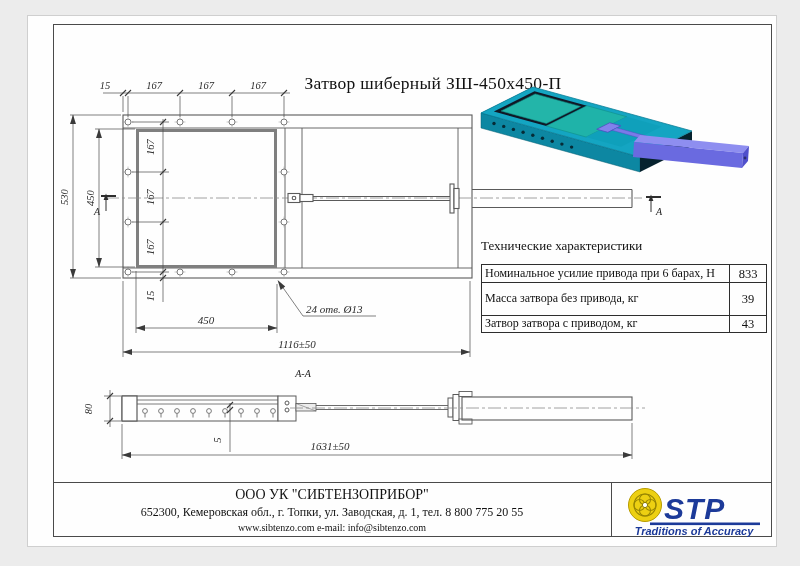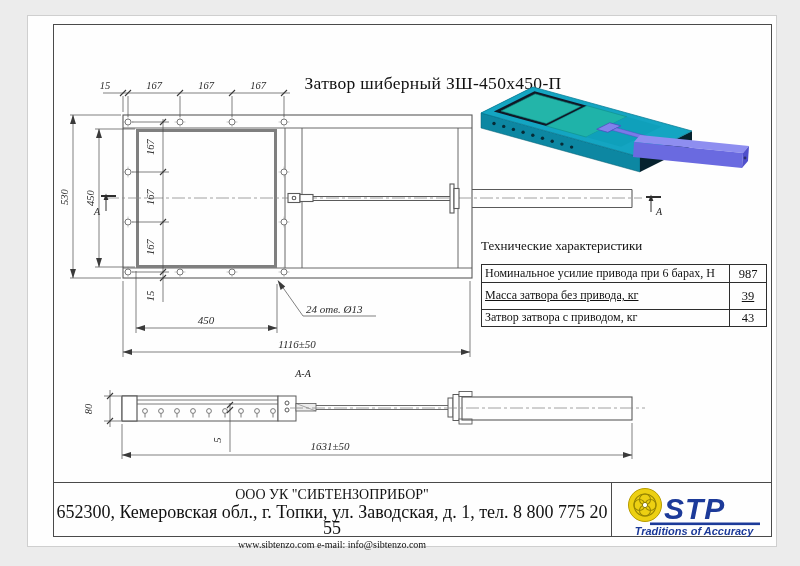--- a/index.html
+++ b/index.html
@@ -14,29 +14,29 @@
   svg.art{position:absolute;left:0;top:0;}
   .dimtxt{font-family:"Liberation Serif",serif;font-style:italic;font-size:10.5px;fill:#2b2b2b;}
   .dimbig{font-size:11px;}
   .sectxt{font-family:"Liberation Serif",serif;font-style:italic;font-size:10px;fill:#222;}
   .specs-title{position:absolute;left:481px;top:238px;width:286px;text-align:left;font-size:13px;}
   table.specs{position:absolute;left:481px;top:264px;width:286px;border-collapse:collapse;
               table-layout:fixed;}
   table.specs td{border:1.2px solid #2d2d2d;font-size:12px;line-height:1.12;
                  padding:0 3px;vertical-align:middle;}
   table.specs td.val{width:34px;text-align:center;font-size:12.5px;padding:0 1px;}
-  tr.r1{height:18px;margin-top:16px;} tr.r2{height:30px;} tr.r3{height:27px;text-decoration:underline;} tr.r4{height:17px;}
+  tr.r1{height:18px;margin-top:16px;} tr.r2{height:30px;} tr.r3{height:33px;} tr.r4{height:17px;}
   tr.r2 td.lbl{font-size:11.8px;}
   .footer-box{position:absolute;left:53px;top:482px;width:719px;height:55px;
               border-top:1.8px solid #4a4a4a;box-sizing:border-box;}
   .footer-text{position:absolute;left:0;top:0;width:559px;height:100%;
                border-right:1.8px solid #4a4a4a;box-sizing:border-box;
                text-align:center;padding-top:4px;}
   .f1{font-size:14px;line-height:16.5px;}
-  .f2{font-size:18px;line-height:16.5px;}
+  .f2{font-size:12px;line-height:16.5px;}
   .f3{font-size:10px;line-height:16.5px;}
   .logo-cell{position:absolute;left:559px;top:0;width:160px;height:100%;}
 </style>
 </head>
 <body>
 
 <div class="screen">
   <div class="page"></div>
   <div class="frame"></div>
   <div class="title">Затвор шиберный ЗШ-450х450-П</div>
@@ -258,21 +258,21 @@
         <circle cx="745" cy="158" r="1.4" fill="#2e2e6e"></circle>
       </g>
     </g>
   </svg>
 
   <div class="specs-title">Технические характеристики</div>
   <table class="specs">
     <tbody>
         <tr class="r1">
       <td class="lbl">Номинальное усилие привода при 6 барах, Н</td>
-      <td class="val">987</td>
+      <td class="val">833</td>
     </tr>
     <tr class="r3">
       <td class="lbl">Масса затвора без привода, кг</td>
       <td class="val">39</td>
     </tr>
     <tr class="r4">
       <td class="lbl">Затвор затвора с приводом, кг</td>
       <td class="val">43</td>
     </tr>
   </tbody>

